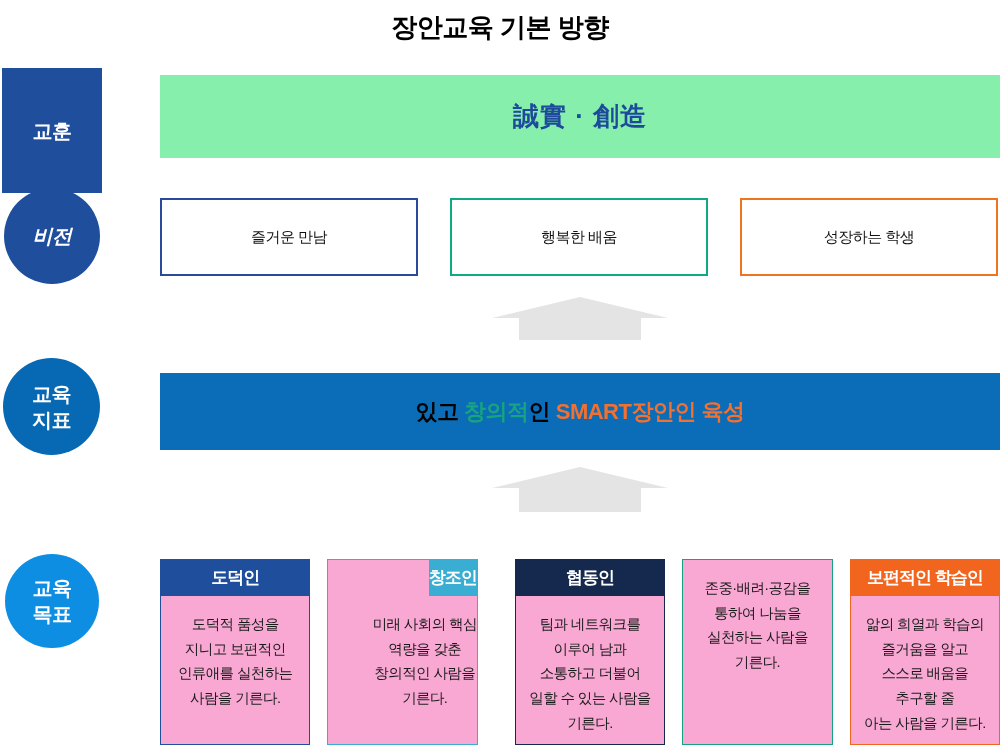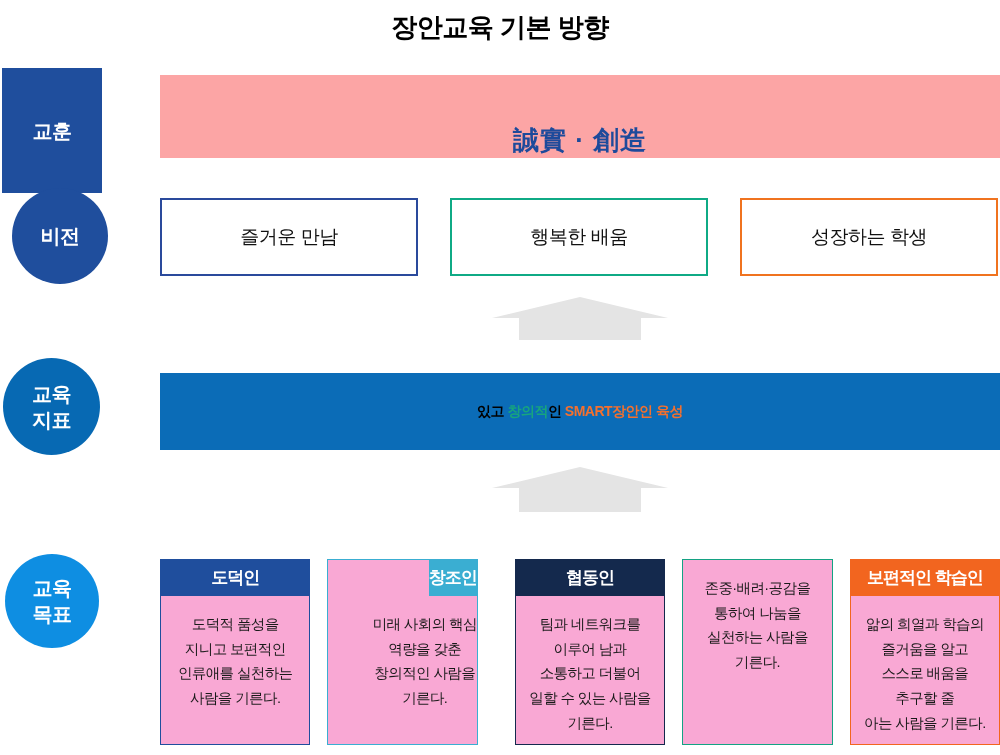--- a/index.html
+++ b/index.html
@@ -8,36 +8,36 @@
 
   .page-title{position:absolute;left:0;top:10px;width:1000px;text-align:center;
     font-size:26px;font-weight:bold;color:#000;letter-spacing:-0.5px;}
 
   
   .badge{position:absolute;color:#fff;font-weight:bold;font-size:20px;
     display:flex;align-items:center;justify-content:center;text-align:center;
     white-space:pre-line;line-height:1.3;letter-spacing:-0.5px;}
   .badge-square{left:2px;top:68px;width:100px;height:125px;}
   .badge-circle{border-radius:50%;}
-  .badge-vision{left:12px;top:188px;width:96px;height:96px;}
+  .badge-vision{left:4px;top:188px;width:96px;height:96px;font-style:italic;}
   .badge-indicator{left:3px;top:358px;width:97px;height:97px;}
   .badge-goal{left:5px;top:554px;width:94px;height:94px;}
 
   
   .banner{position:absolute;left:160px;width:840px;display:flex;
     align-items:center;justify-content:center;}
   .banner-motto{top:75px;height:83px;}
   .banner-motto .txt{font-size:26px;font-weight:bold;letter-spacing:1px;}
   .banner-indicator{top:373px;height:77px;}
-  .banner-indicator .txt{font-size:14px;font-weight:bold;letter-spacing:-0.5px;}
+  .banner-indicator .txt{font-size:22px;font-weight:bold;letter-spacing:-0.5px;}
 
   
   .vision-box{position:absolute;top:198px;width:254px;height:74px;background:#fff;
     border:2px solid #333;display:flex;align-items:center;justify-content:center;
-    font-size:19px;font-weight:500;color:#111;letter-spacing:-0.5px;}
+    font-size:15px;font-weight:500;color:#111;letter-spacing:-0.5px;}
   .vb0{left:160px;} .vb1{left:450px;} .vb2{left:740px;}
 
   
   .up-arrow{position:absolute;width:176px;}
   .up-arrow .head{width:0;height:0;border-left:88px solid transparent;
     border-right:88px solid transparent;border-bottom:21px solid #e4e4e4;}
   .up-arrow .stem{width:122px;height:22px;background:#e4e4e4;margin:0 auto;}
   .arrow1{left:492px;top:297px;}
   .arrow2{left:492px;top:467px;}
   .arrow2 .stem{height:24px;}
@@ -66,21 +66,21 @@
   </div>
   <div class="badge badge-circle badge-indicator" style="background-color: rgb(7, 105, 179);">
     <span>교육
 지표</span>
   </div>
   <div class="badge badge-circle badge-goal" style="background-color: rgb(14, 142, 226);">
     <span>교육
 목표</span>
   </div>
 
-  <div class="banner banner-motto" style="background-color: #fca5a5; align-items: flex-end;">
+  <div class="banner banner-motto" style="background-color: #86efac;">
     <span class="txt" style="color: rgb(29, 74, 155);">誠實 · 創造</span>
   </div>
 
   <div class="vision-box vb0" style="border-color: rgb(42, 74, 156);">
     <span>즐거운 만남</span>
   </div>
   <div class="vision-box vb1" style="border-color: rgb(15, 170, 133);">
     <span>행복한 배움</span>
   </div>
   <div class="vision-box vb2" style="border-color: rgb(240, 115, 31);">

